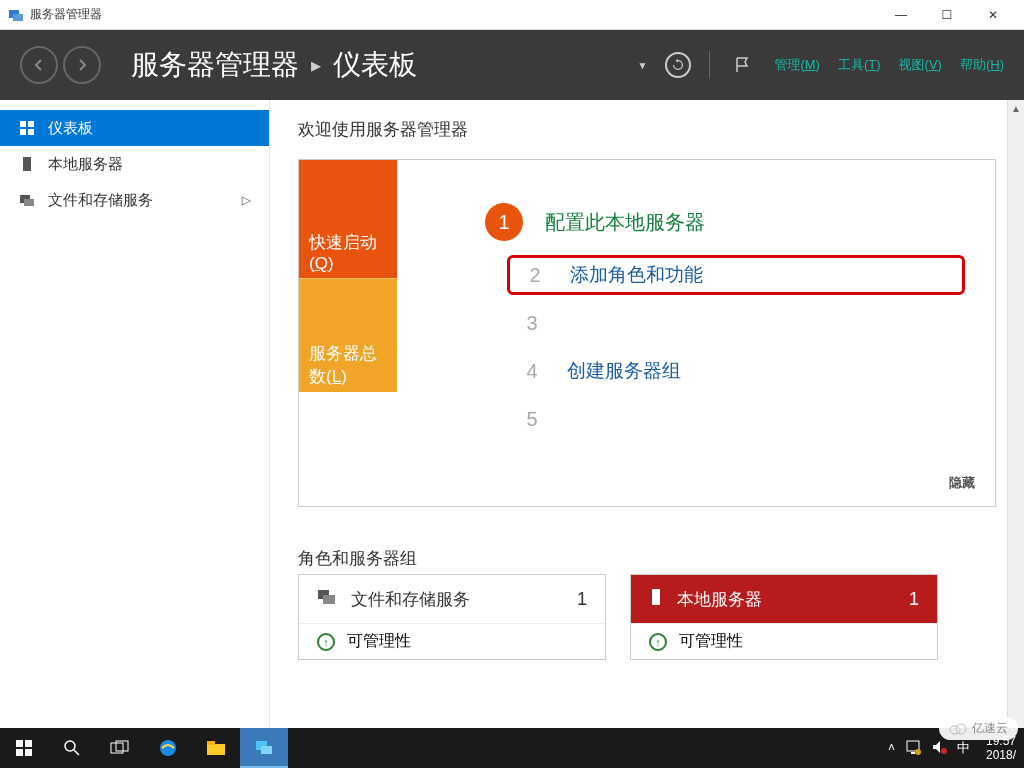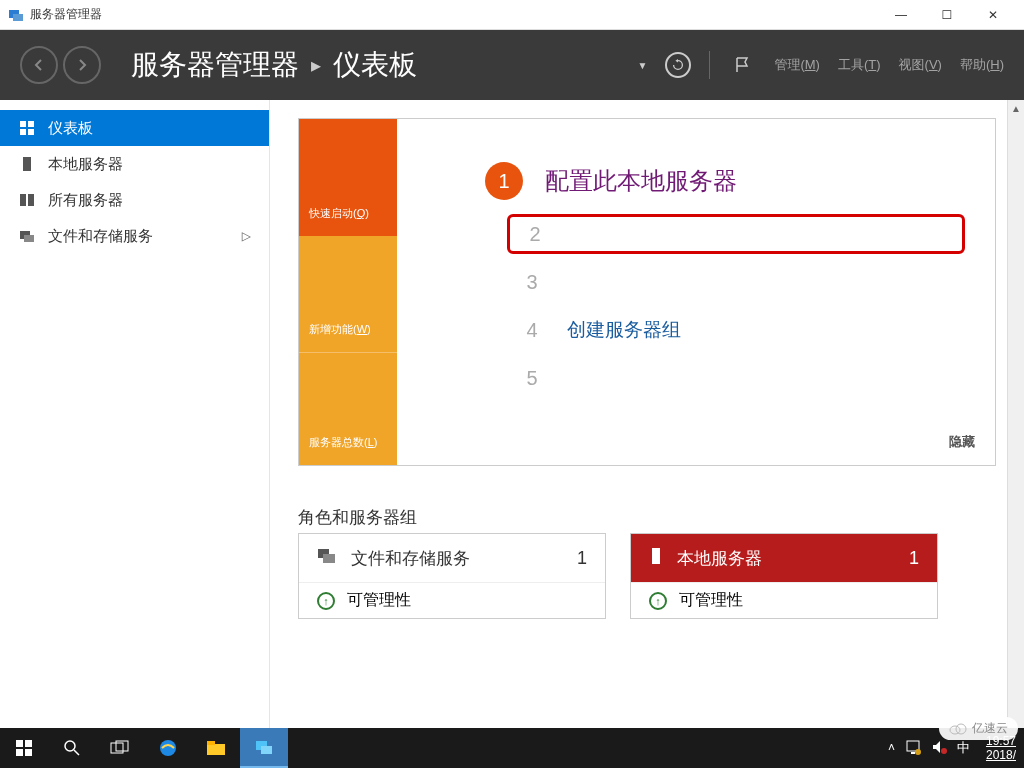--- a/index.html
+++ b/index.html
@@ -15,46 +15,46 @@
 
 .header { height: 70px; background: #3a3a3a; display: flex; align-items: center; padding: 0 20px; color: #fff; }
 .nav-arrows { display: flex; gap: 5px; margin-right: 30px; }
 .nav-arrow { width: 38px; height: 38px; border: 2px solid #666; border-radius: 50%; display: flex; align-items: center; justify-content: center; color: #888; font-size: 18px; }
 .breadcrumb { display: flex; align-items: center; font-size: 28px; font-weight: 300; flex: 1; }
 .bc-sep { margin: 0 12px; font-size: 20px; color: #ccc; }
 .header-controls { display: flex; align-items: center; gap: 18px; font-size: 13px; }
 .hdr-ico { width: 28px; height: 28px; display: flex; align-items: center; justify-content: center; }
 .refresh-ico { border: 2px solid #ccc; border-radius: 50%; width: 26px; height: 26px; display:flex; align-items:center; justify-content:center; font-size:14px; }
 .hdr-sep { width: 1px; height: 28px; background: #666; }
-.menu-item { color: #a3a3a3; cursor: pointer; }
+.menu-item { color: #14b8a6; cursor: pointer; }
 .menu-item .ul { text-decoration: underline; }
 
 
 .body { display: flex; height: calc(100% - 30px - 70px - 40px); }
 .sidebar { width: 270px; background: #fff; border-right: 1px solid #e5e5e5; padding-top: 10px; }
 .sb-item { height: 36px; display: flex; align-items: center; padding: 0 18px; font-size: 15px; color: #333; cursor: pointer; gap: 12px; }
 .sb-item.active { background: #0078d7; color: #fff; }
 .sb-chevron { margin-left: auto; font-size: 12px; color: #666; }
 .sb-ico { width: 18px; display: inline-flex; justify-content: center; }
 
 .main { flex: 1; overflow: auto; padding: 18px 28px 0 28px; position: relative; }
 .welcome-title { font-size: 17px; font-weight: 400; color: #333; margin-bottom: 18px; }
 
 .welcome-card { border: 1px solid #ccc; display: flex; margin-bottom: 40px; height: 348px; }
 .wc-left { width: 98px; display: flex; flex-direction: column; }
-.wc-tile { display: flex; align-items: flex-end; padding: 15px 10px; font-size: 11px; color: #fff; }
+.wc-tile { display: flex; align-items: flex-end; padding: 4px 10px; font-size: 17px; color: #fff; }
 .wc-tile.quick { background: #e8540e; height: 118px; }
 .wc-tile.whatsnew { background: #f0a428; height: 116px; }
 .wc-tile.learn { background: #f0a428; height: 114px; border-top: 1px solid rgba(255,255,255,0.3); }
 .wc-tile .ul { text-decoration: underline; }
 
 .wc-right { flex: 1; padding: 25px 30px 10px 60px; position: relative; }
 .config-row { display: flex; align-items: center; margin-bottom: 14px; }
 .config-row.main .num { width: 38px; height: 38px; border-radius: 50%; background: #e8540e; color: #fff; display: flex; align-items: center; justify-content: center; font-size: 20px; margin-right: 22px; }
-.config-row.main .txt { font-size: 24px; color: #701a75; }
+.config-row.main .txt { font-size: 20px; color: #15803d; }
 .sub-row { display: flex; align-items: center; margin: 8px 0 8px 60px; height: 40px; }
 .sub-row .num { width: 30px; height: 30px; display: flex; align-items: center; justify-content: center; font-size: 20px; color: #aaa; margin-right: 20px; }
 .sub-row .txt { font-size: 19px; color: #1a5c9e; }
 .sub-row.highlighted { border: 3px solid #d40000; border-radius: 6px; padding: 4px 40px 4px 10px; margin-left: 50px; }
 .hide-link { position: absolute; right: 20px; bottom: 14px; font-size: 13px; color: #555; font-weight: bold; }
 
 .roles-section { }
 .roles-title { font-size: 17px; color: #333; margin-bottom: 4px; }
 .roles-sub { font-size: 13px; color: #888; margin-bottom: 14px; }
 .role-cards { display: flex; gap: 24px; }
@@ -65,21 +65,21 @@
 .rc-count { margin-left: auto; font-size: 18px; }
 .rc-row { height: 36px; display: flex; align-items: center; padding: 0 18px; gap: 12px; border-top: 1px solid #eee; }
 .rc-status-ico { width: 18px; height: 18px; border: 2px solid #2e7d32; border-radius: 50%; display: flex; align-items: center; justify-content: center; color: #2e7d32; font-size: 11px; }
 
 
 .taskbar { position: absolute; bottom: 0; left: 0; right: 0; height: 40px; background: #1a1a1a; display: flex; align-items: center; color: #fff; }
 .tb-item { width: 48px; height: 40px; display: flex; align-items: center; justify-content: center; }
 .tb-item.active { background: #3a7ab8; border-bottom: 2px solid #76b9ed; }
 .tb-spacer { flex: 1; }
 .tb-tray { display: flex; align-items: center; gap: 10px; padding: 0 8px; font-size: 12px; }
-.tb-time { text-align: center; line-height: 1.2; font-size: 12px; padding: 0 8px; text-decoration: underline; }
+.tb-time { text-align: center; line-height: 1.2; font-size: 12px; padding: 0 8px; }
 
 
 .watermark { position: absolute; right: 6px; bottom: 28px; background: rgba(255,255,255,0.92); border-radius: 16px; padding: 3px 10px; font-size: 12px; color: #888; display: flex; align-items: center; gap: 5px; z-index: 50; }
 
 
 .vscroll { position: absolute; right: 0; top: 100px; bottom: 40px; width: 17px; background: #f0f0f0; border-left: 1px solid #ddd; }
 .vscroll-arr { height: 17px; display:flex; align-items:center; justify-content:center; color:#666; font-size:10px; }
 </style>
 </head>
 <body>
@@ -155,59 +155,49 @@
       <span class="sb-ico">
           <svg width="14" height="16" viewBox="0 0 14 16">
             <rect x="3" y="1" width="8" height="14" fill="#555"></rect>
           </svg>
         </span>
       <span>本地服务器</span>
     </div>
     <div class="sb-item">
       <span class="sb-ico">
           <svg width="16" height="16" viewBox="0 0 16 16">
-            <rect x="1" y="2" width="6" height="12" fill="#555"></rect>
-            <rect x="9" y="2" width="6" height="12" fill="#555"></rect>
-          </svg>
-        </span>
-      <span>所有服务器</span>
-    </div>
-    <div class="sb-item">
-      <span class="sb-ico">
-          <svg width="16" height="16" viewBox="0 0 16 16">
             <rect x="1" y="3" width="10" height="8" fill="#555"></rect>
             <rect x="5" y="7" width="10" height="7" fill="#888"></rect>
           </svg>
         </span>
       <span>文件和存储服务</span>
       <span class="sb-chevron">▷</span>
     </div>
   </div>
 
   <div class="main">
+    <div class="welcome-title">欢迎使用服务器管理器</div>
 
     <div class="welcome-card">
       <div class="wc-left">
         <div class="wc-tile quick">
             <span><span>快速启动</span>(<span class="ul">Q</span>)</span>
-          </div>
-        <div class="wc-tile whatsnew">
-            <span><span>新增功能</span>(<span class="ul">W</span>)</span>
           </div>
         <div class="wc-tile learn">
             <span><span>服务器总数</span>(<span class="ul">L</span>)</span>
           </div>
       </div>
       <div class="wc-right">
         <div class="config-row main">
           <div class="num">1</div>
           <div class="txt">配置此本地服务器</div>
         </div>
         <div class="sub-row highlighted">
           <div class="num">2</div>
+          <div class="txt">添加角色和功能</div>
         </div>
         <div class="sub-row">
           <div class="num">3</div>
         </div>
         <div class="sub-row">
           <div class="num">4</div>
           <div class="txt">创建服务器组</div>
         </div>
         <div class="sub-row">
           <div class="num">5</div>

